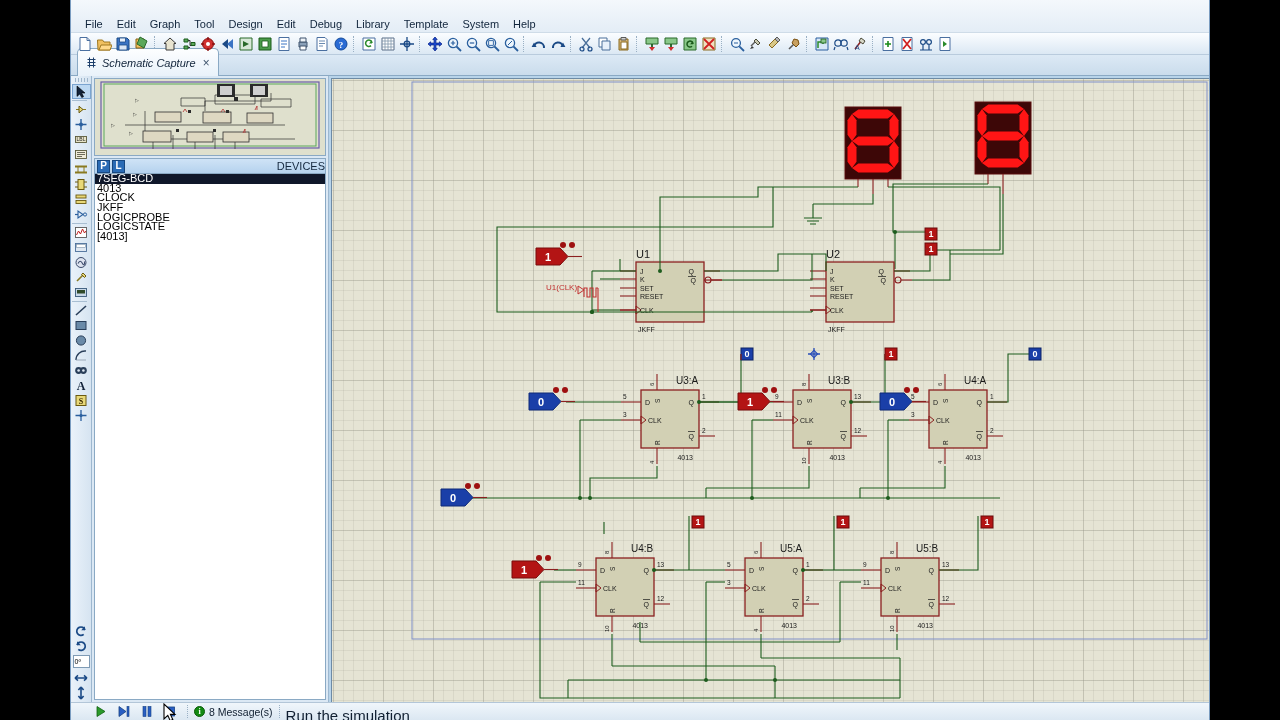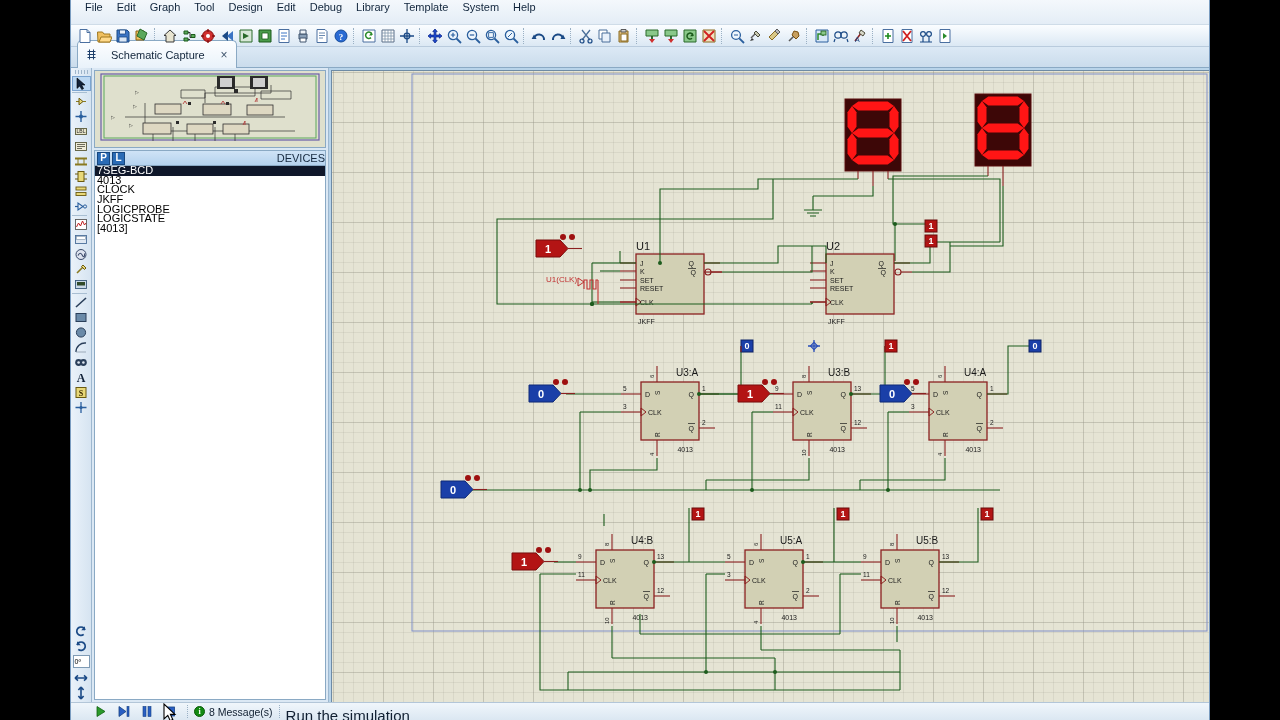--- a/index.html
+++ b/index.html
@@ -17,22 +17,22 @@
     display: flex; flex-direction: column;
     border-left: 1px solid #7a9cc0;
     border-right: 1px solid #7a9cc0;
   }
   .letterbox { position: absolute; top:0; height:720px; background:#000; }
   #lb-left { left: 0; width: 70px; }
   #lb-right { left: 1210px; width: 70px; }
 
   
   #menubar {
-    height: 25px; background: linear-gradient(#f4f8fc,#e4edf6);
-    display: flex; align-items: flex-start; padding-left: 7px;
+    height: 33px; background: linear-gradient(#f4f8fc,#e4edf6);
+    display: flex; align-items: flex-end; padding-left: 7px;
     border-bottom: 1px solid #cfdce8; flex: none;
   }
   #menubar .mi {
     font-size: 11px; color: #10243b; padding: 1px 7px; white-space: nowrap;
     line-height: 13px;
   }
 
   
   #toolbar {
     height: 22px; background: linear-gradient(#fbfdff,#dbe8f4);
@@ -46,21 +46,21 @@
   
   #tabstrip {
     height: 21px; background: linear-gradient(#dce9f5,#cadcec);
     border-bottom: 1px solid #8aa9c4; display: flex; align-items: flex-end;
     padding-left: 6px; flex: none;
   }
   #tab {
     height: 28px; background: linear-gradient(#fdfeff,#e9f2fa);
     border: 1px solid #8aa9c4; border-bottom: none;
     border-radius: 5px 5px 0 0; display: flex; align-items: center;
-    padding: 0 6px 0 8px; gap: 14px; margin-bottom: -1px;
+    padding: 0 6px 0 8px; gap: 5px; margin-bottom: -1px; font-style: italic;
   }
   #tab .tlabel { font-size: 11px; color: #11243a; }
   #tab .tclose { font-size: 12px; color: #41566d; line-height: 10px; padding: 0 2px; }
 
   
   #body { flex: 1; display: flex; min-height: 0; background: #e9f1f8; }
 
   
   #rail {
     width: 21px; background: linear-gradient(90deg,#eaf2fa,#d6e4f1);

